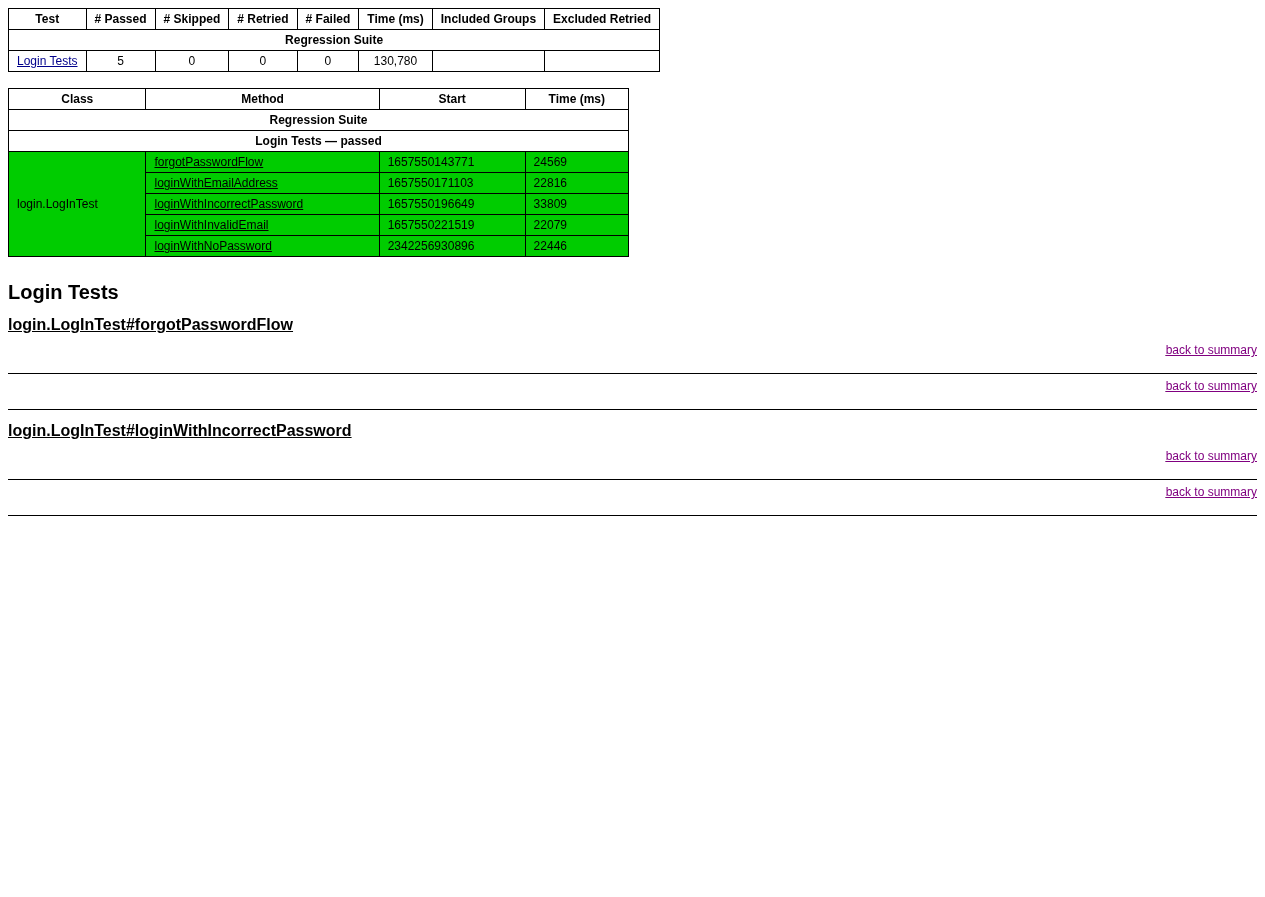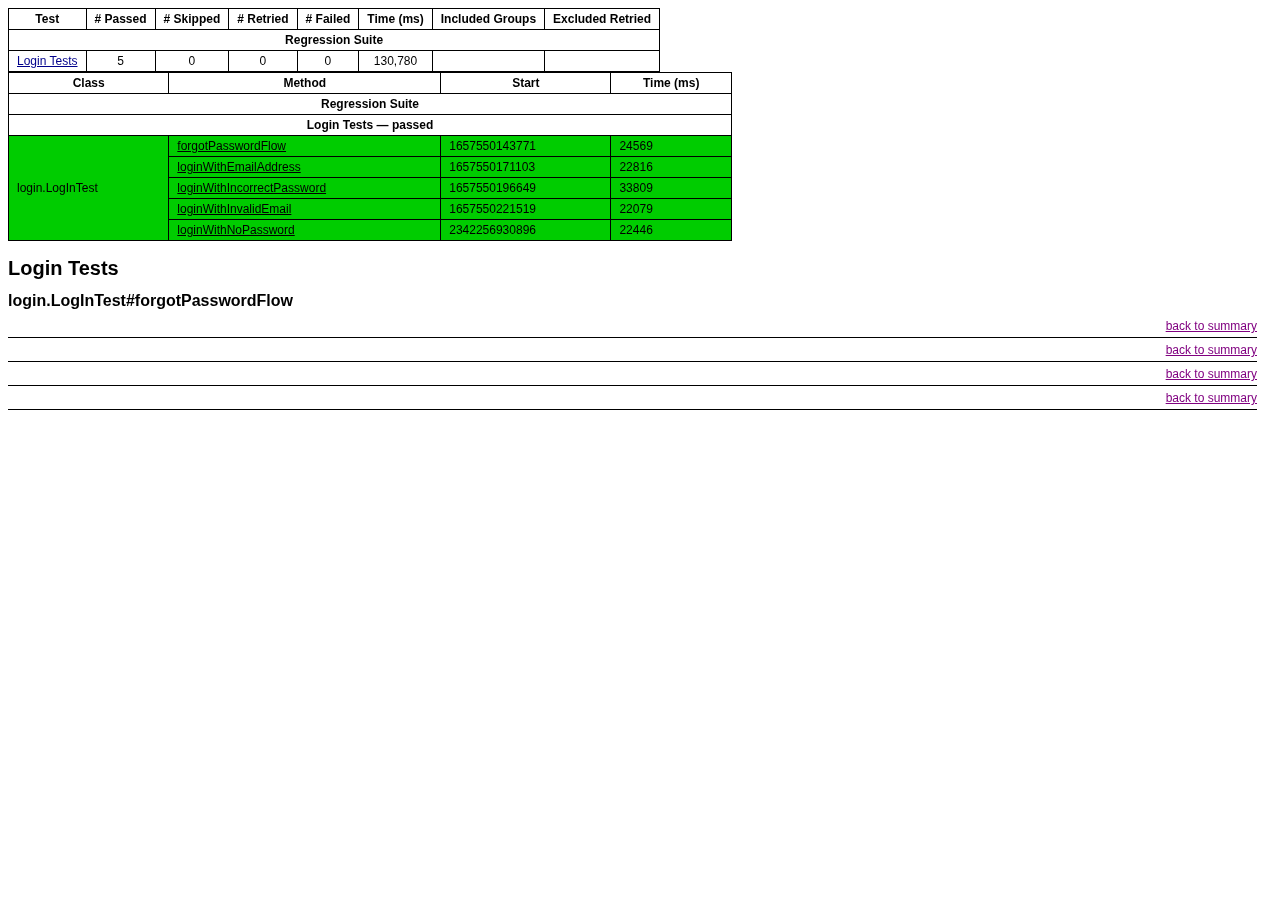--- a/index.html
+++ b/index.html
@@ -1,41 +1,41 @@
 <!DOCTYPE html>
 <html><head>
   <meta charset="utf-8">
   <style>
     * { margin: 0; padding: 0; box-sizing: border-box; }
     body { font-family: Arial, sans-serif; font-size: 13px; background: #fff; color: #000; padding: 8px; }
 
     
-    .summary-table { border-collapse: collapse; border: 1px solid #000; }
+    .summary-table { border-collapse: collapse; border: 1px solid #000; margin-bottom: 16px; }
     .summary-table th, .summary-table td { border: 1px solid #000; padding: 3px 8px; text-align: center; font-size: 12px; }
     .summary-table th { background: #fff; font-weight: bold; }
     .summary-table .suite-row td { text-align: center; font-weight: bold; }
     .summary-table .link-cell { text-align: left; }
     .summary-table a { color: #00008b; text-decoration: underline; }
 
     
-    .detail-table { border-collapse: collapse; border: 1px solid #000; margin-bottom: 16px; width: 724px; }
+    .detail-table { border-collapse: collapse; border: 1px solid #000; margin-bottom: 24px; width: 621px; }
     .detail-table th, .detail-table td { border: 1px solid #000; padding: 3px 8px; font-size: 12px; }
     .detail-table th { font-weight: bold; text-align: center; }
     .detail-table .suite-header td { text-align: center; font-weight: bold; background: #fff; }
     .detail-table .group-header td { text-align: center; font-weight: bold; background: #fff; }
     .detail-table .passed-row { background: #00cc00; }
     .detail-table .passed-row td { color: #000; }
     .detail-table .passed-row a { color: #000000; text-decoration: underline; }
 
     
     .test-section-title { font-size: 20px; font-weight: bold; margin-bottom: 12px; margin-top: 8px; }
     .test-method-title { font-size: 16px; font-weight: bold; margin-bottom: 8px; margin-top: 12px; }
-    .back-to-summary-row { text-align: right; border-bottom: 1px solid #000; padding-bottom: 4px; margin-bottom: 4px; }
+    .back-to-summary-row { text-align: right; border-bottom: 1px solid #000; padding-bottom: 16px; margin-bottom: 4px; }
     .back-to-summary-row a { color: purple; font-size: 12px; text-decoration: underline; }
-    .method-block { margin-bottom: 0; }
+    .method-block { margin-bottom: 0; text-decoration: underline; }
   </style>
 </head>
 <body>
 
 <table class="summary-table">
   <thead>
     <tr>
       <th>Test</th>
       <th># Passed</th>
       <th># Skipped</th>
@@ -120,20 +120,21 @@
     </div>
   </div>
 
   <div class="method-block" id="loginWithEmailAddress">
     <div class="back-to-summary-row">
       <a href="#summary-table">back to summary</a>
     </div>
   </div>
 
   <div class="method-block" id="loginWithIncorrectPassword">
+    <h3 class="test-method-title">login.LogInTest#loginWithIncorrectPassword</h3>
     <div class="back-to-summary-row">
       <a href="#summary-table">back to summary</a>
     </div>
   </div>
 
   <div class="method-block" id="loginWithInvalidEmail">
     <div class="back-to-summary-row">
       <a href="#summary-table">back to summary</a>
     </div>
   </div>

